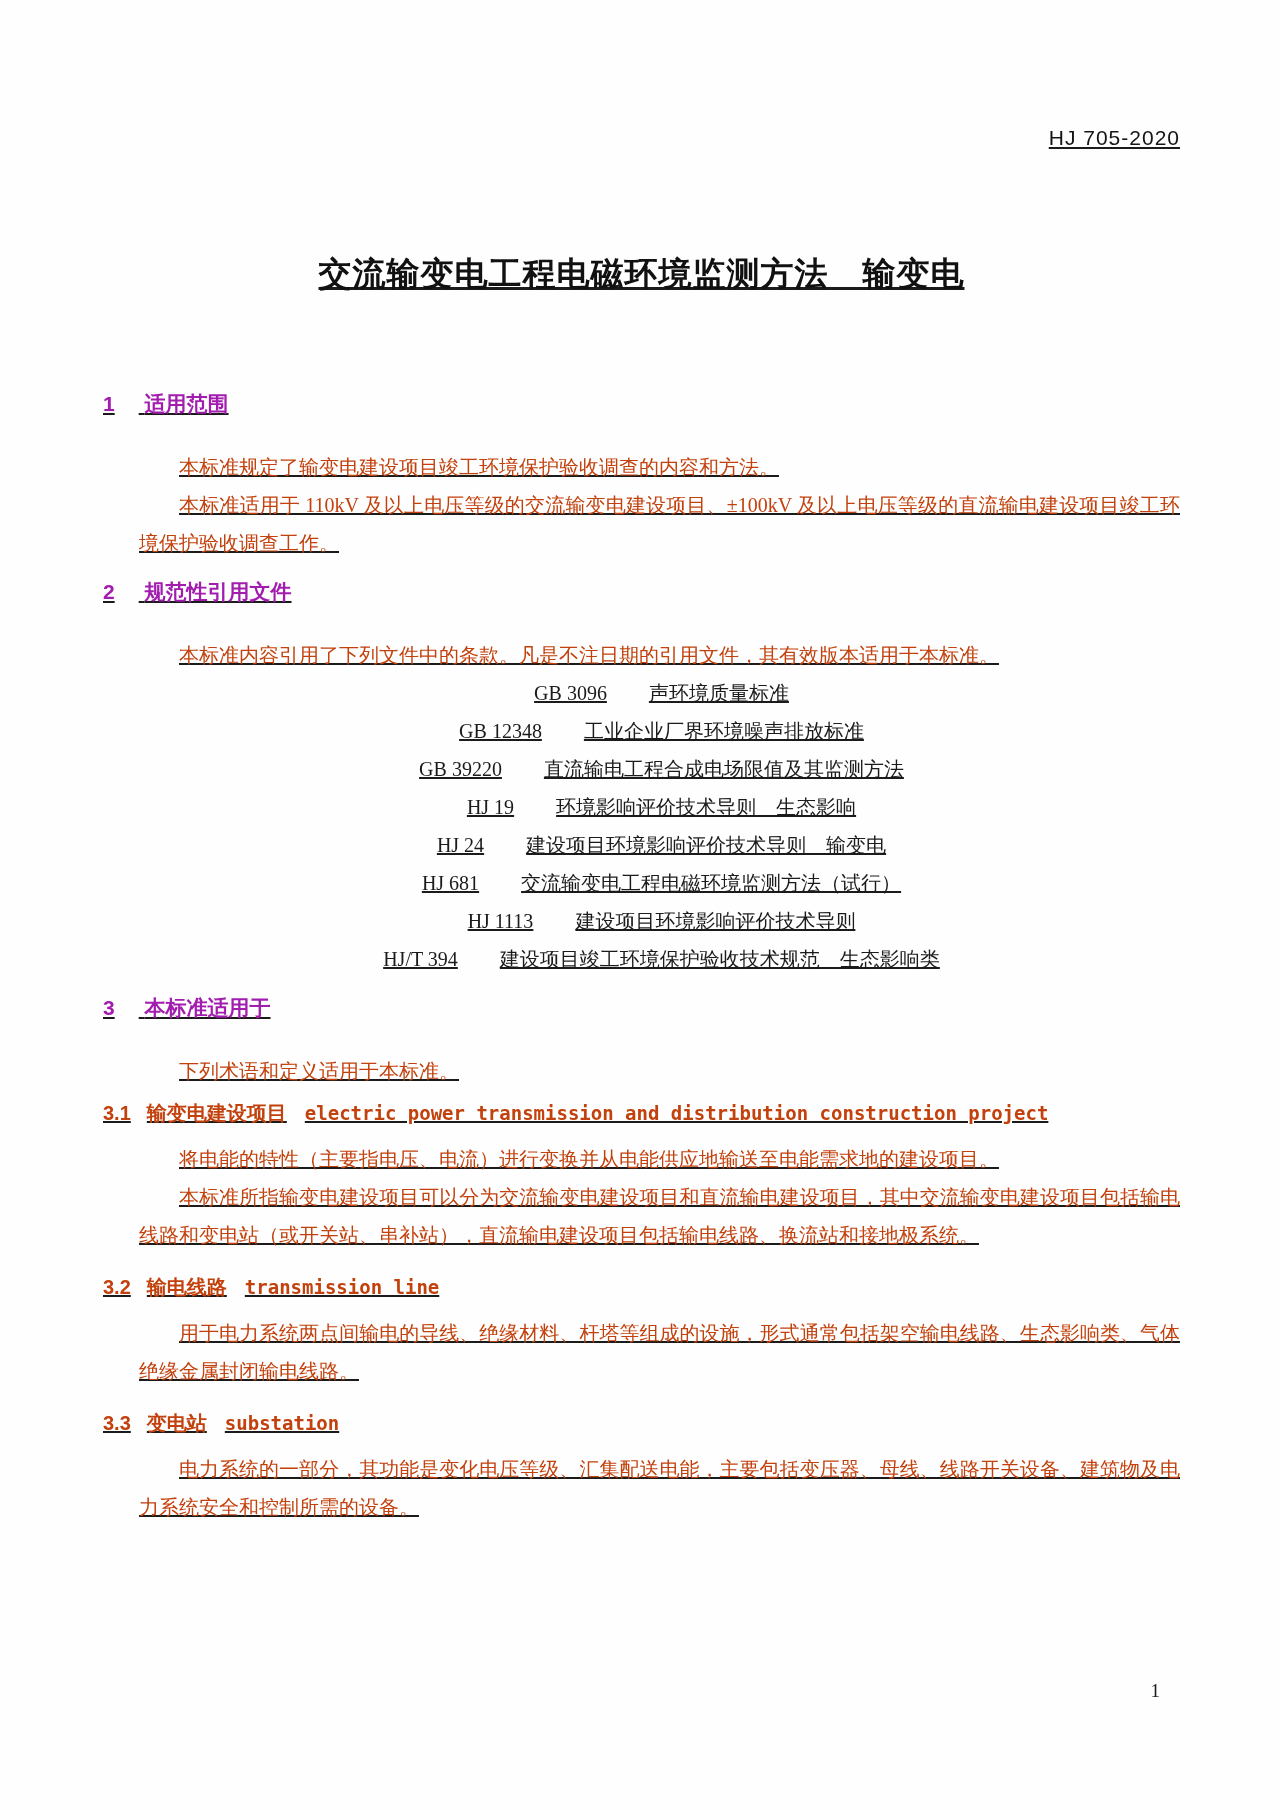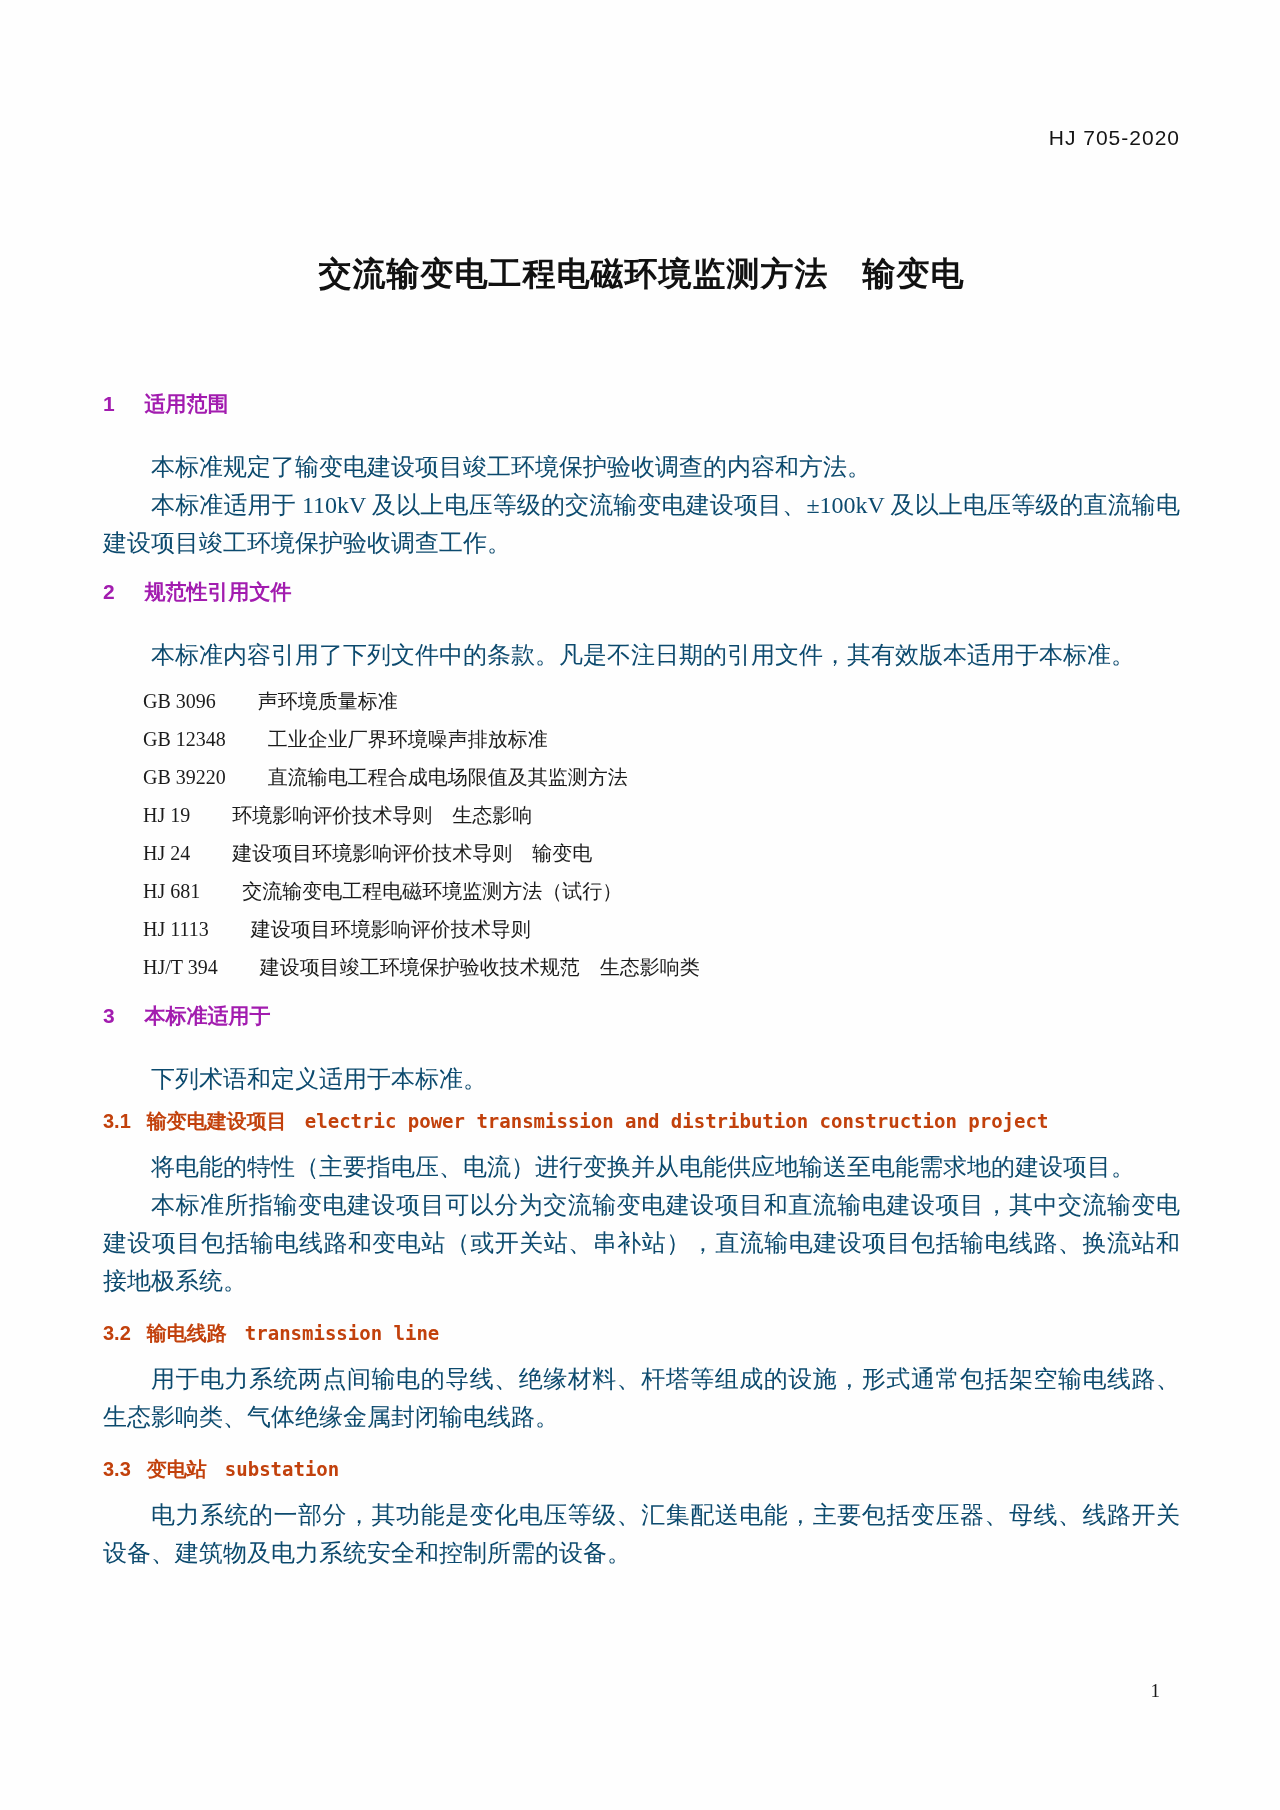--- a/index.html
+++ b/index.html
@@ -8,20 +8,21 @@
     background: #fefefe;
     color: #1b1b1b;
     font-family: "Liberation Serif", "DejaVu Serif", serif;
     position: relative;
     overflow: hidden;
   }
   .page {
     position: absolute;
     inset: 0;
     padding: 0 100px 8px 103px;
+    text-decoration: underline;
   }
   .doc-code {
     margin-top: 126px;
     text-align: right;
     font-family: "Liberation Sans", "DejaVu Sans", sans-serif;
     font-size: 21px;
     letter-spacing: 1px;
     color: #141414;
   }
   .doc-title {
@@ -39,30 +40,32 @@
     font-weight: bold;
     font-size: 21px;
     line-height: 28px;
     color: #a21caf;
   }
   .sec-heading .sec-num { margin-right: 24px; }
   .mt-sec1 { margin-top: 92px; }
   .mt-sec  { margin-top: 16px; }
   .body-para {
     margin-top: 30px;
-    font-size: 24px;
+    font-size: 20px;
     line-height: 38px;
     text-indent: 2em;
     text-align: justify;
-    color: #0c4a6e;
+    color: #c2410c;
+    margin-left: 36px;
   }
   .body-para + .body-para { margin-top: 0; }
   .ref-list {
     list-style: none;
-    margin-top: 8px;
+    margin-top: 0;
+    text-align: center;
   }
   .ref-item {
     font-size: 20px;
     line-height: 38px;
     padding-left: 2em;
     color: #1b1b1b;
   }
   .ref-title { margin-left: 42px; }
   .term-heading {
     font-size: 20px;

